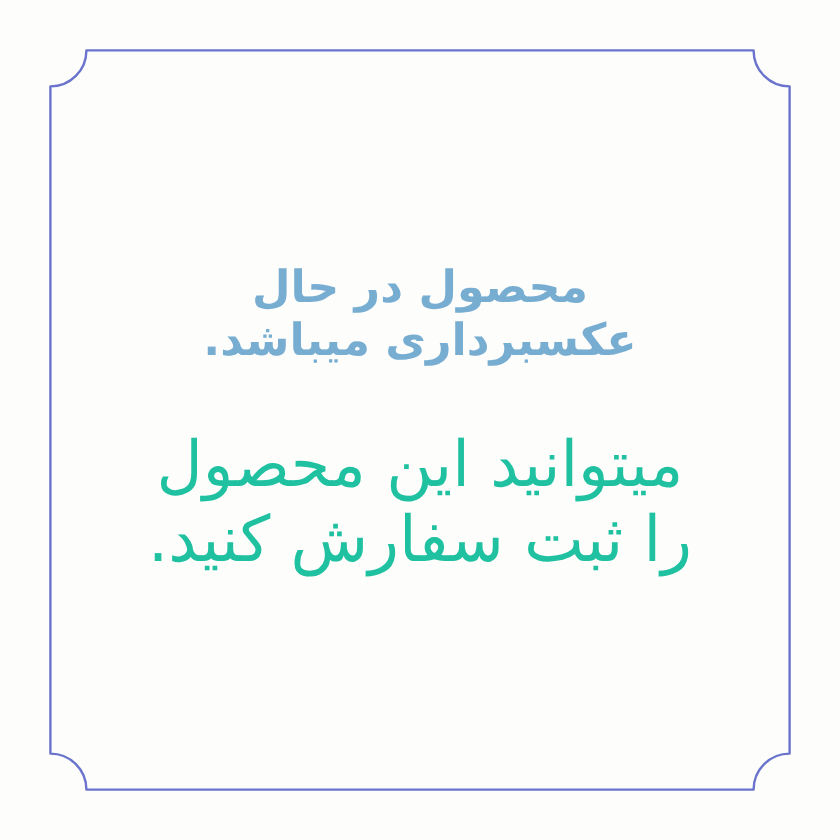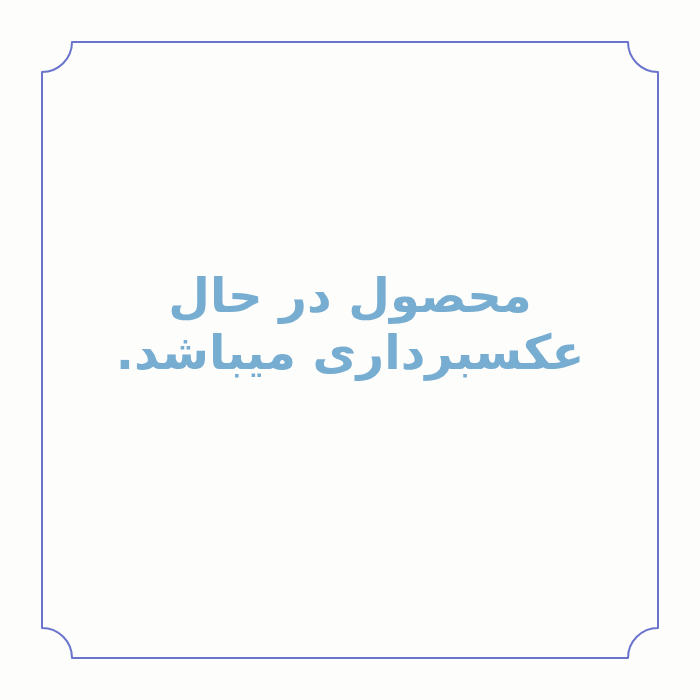--- a/index.html
+++ b/index.html
@@ -51,21 +51,21 @@
   .message-line {
     direction: rtl;
     unicode-bidi: isolate;
     white-space: pre-line;
     margin: 0;
   }
 
   #status-message {
     color: #78add2;
     font-weight: 700;
-    font-size: 48px;
+    font-size: 37px;
     line-height: 1.18;
     letter-spacing: -0.5px;
     margin-bottom: 52px;
   }
 
   #order-message {
     color: #1fc1a0;
     font-weight: 400;
     font-size: 53px;
     line-height: 1.18;
@@ -85,15 +85,17 @@
              L 658 628
              A 30 30 0 0 0 628 658
              L 72 658
              A 30 30 0 0 0 42 628
              Z" fill="none" stroke="#6b74cc" stroke-width="2" stroke-linecap="round" stroke-linejoin="round"></path>
   </svg>
 
   <div id="message-stack">
     <p id="status-message" class="message-line">محصول در حال
 عکسبرداری میباشد.</p>
+    <p id="order-message" class="message-line">میتوانید این محصول
+را ثبت سفارش کنید.</p>
   </div>
 
 </div>
 
 </body></html>

